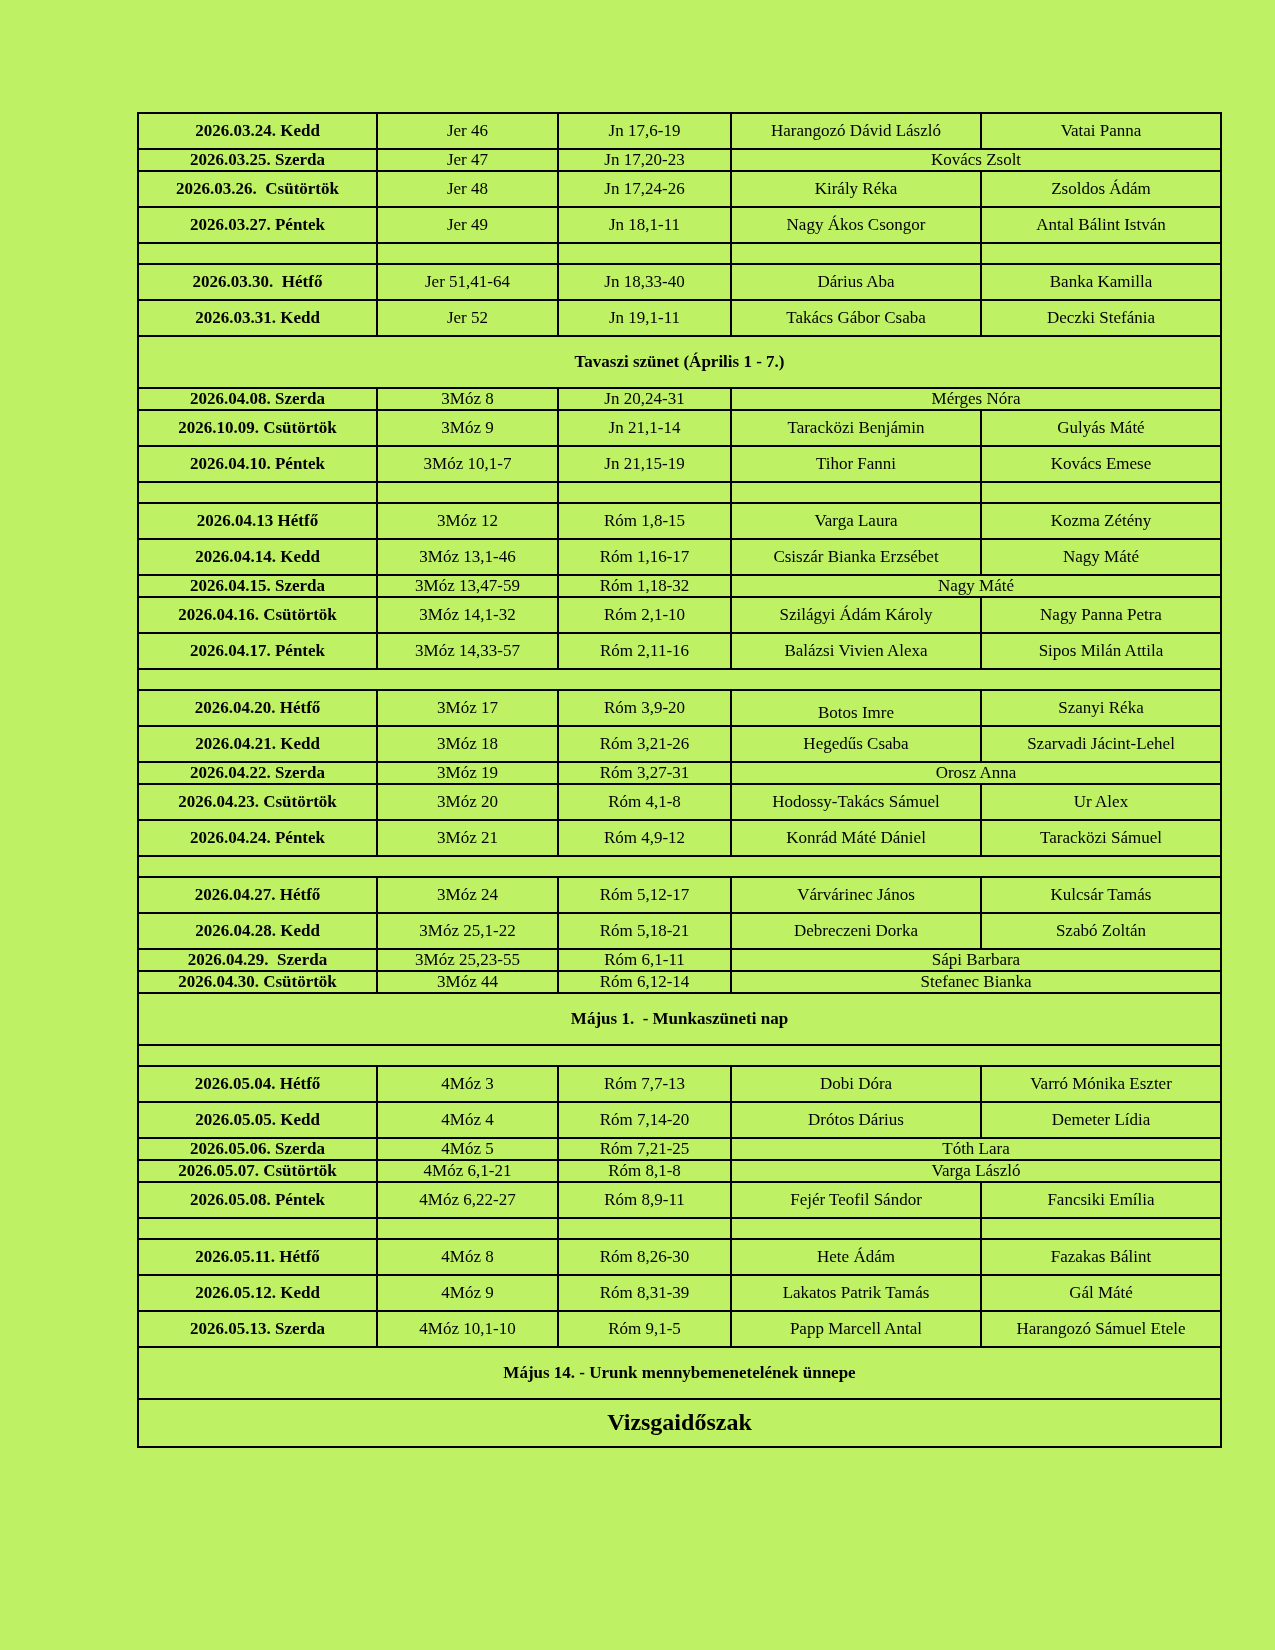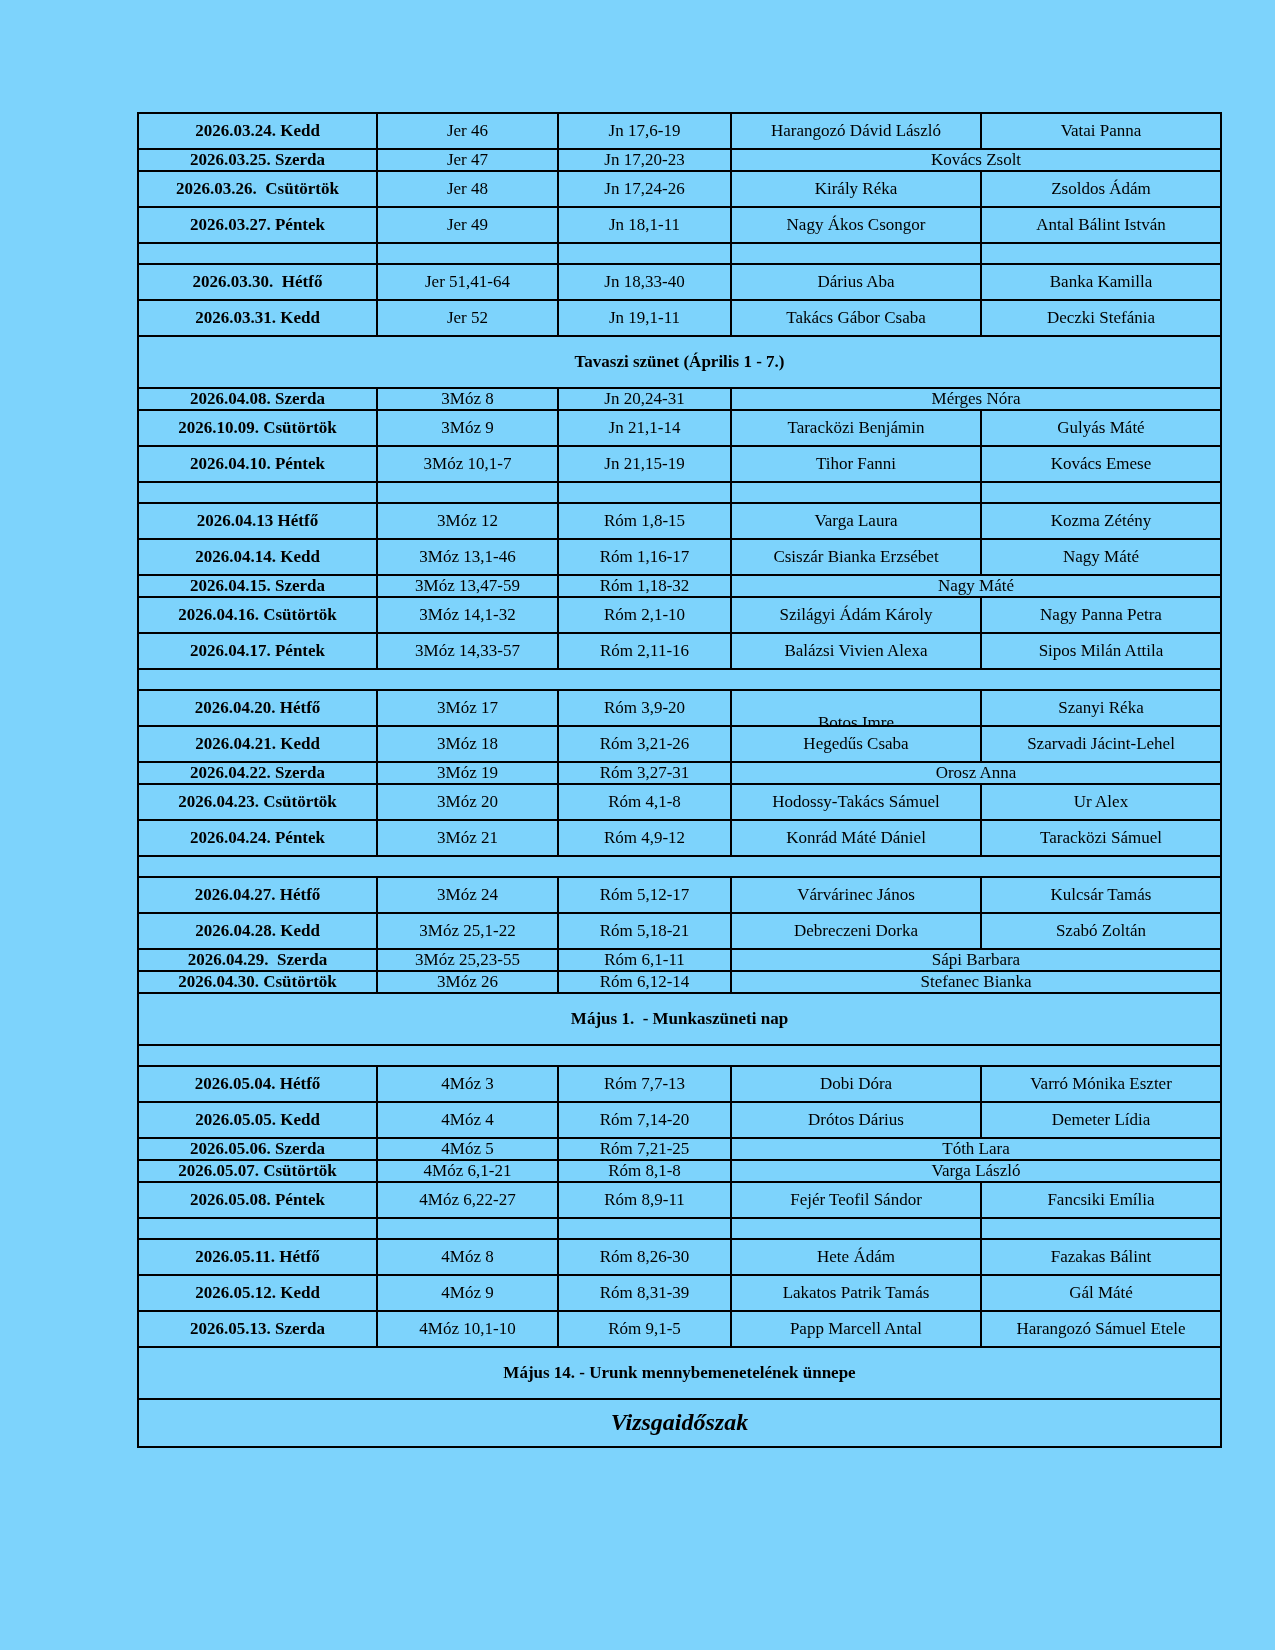--- a/index.html
+++ b/index.html
@@ -1,19 +1,19 @@
 <!DOCTYPE html>
 <html><head>
 <meta charset="utf-8">
 <style>
   html,body { margin:0; padding:0; background:#ffffff; }
   .page {
     position:relative;
     width:1275px; height:1650px;
-    background:#7dd3fc;
+    background:#bef264;
     font-family:"Liberation Serif", serif;
     overflow:hidden;
   }
   table.schedule {
     position:absolute;
     left:137px; top:112px;
     width:1083px;
     border-collapse:collapse;
     table-layout:fixed;
   }
@@ -37,22 +37,22 @@
   td.date {
     color:#c00000;
     font-weight:bold;
     font-size:16.5px;
   }
   td.section {
     color:#c00000;
     font-weight:bold;
     font-size:21px;
   }
-  tr.r-section-big td.section { font-size:24px;font-style:italic; }
-  td .low { position:relative; top:15px; display:inline-block; }
+  tr.r-section-big td.section { font-size:24px; }
+  td .low { position:relative; top:5px; display:inline-block; }
 </style>
 </head>
 <body>
 
 <div class="page">
   <table class="schedule">
     <colgroup>
       <col style="width:239px">
       <col style="width:181px">
       <col style="width:173px">
@@ -227,21 +227,21 @@
           <td class="name">Szabó Zoltán</td>
         </tr>
         <tr class="r-merged">
           <td class="date">2026.04.29.  Szerda</td>
           <td class="reading">3Móz 25,23-55</td>
           <td class="reading">Róm 6,1-11</td>
           <td class="name" colspan="2">Sápi Barbara</td>
         </tr>
         <tr class="r-merged">
           <td class="date">2026.04.30. Csütörtök</td>
-          <td class="reading">3Móz 26</td>
+          <td class="reading">3Móz 44</td>
           <td class="reading">Róm 6,12-14</td>
           <td class="name" colspan="2">Stefanec Bianka</td>
         </tr>
         <tr class="r-section">
           <td class="section" colspan="5">Május 1.  - Munkaszüneti nap</td>
         </tr>
         <tr class="r-empty-merged">
           <td colspan="5"></td>
         </tr>
         <tr class="r-data">

